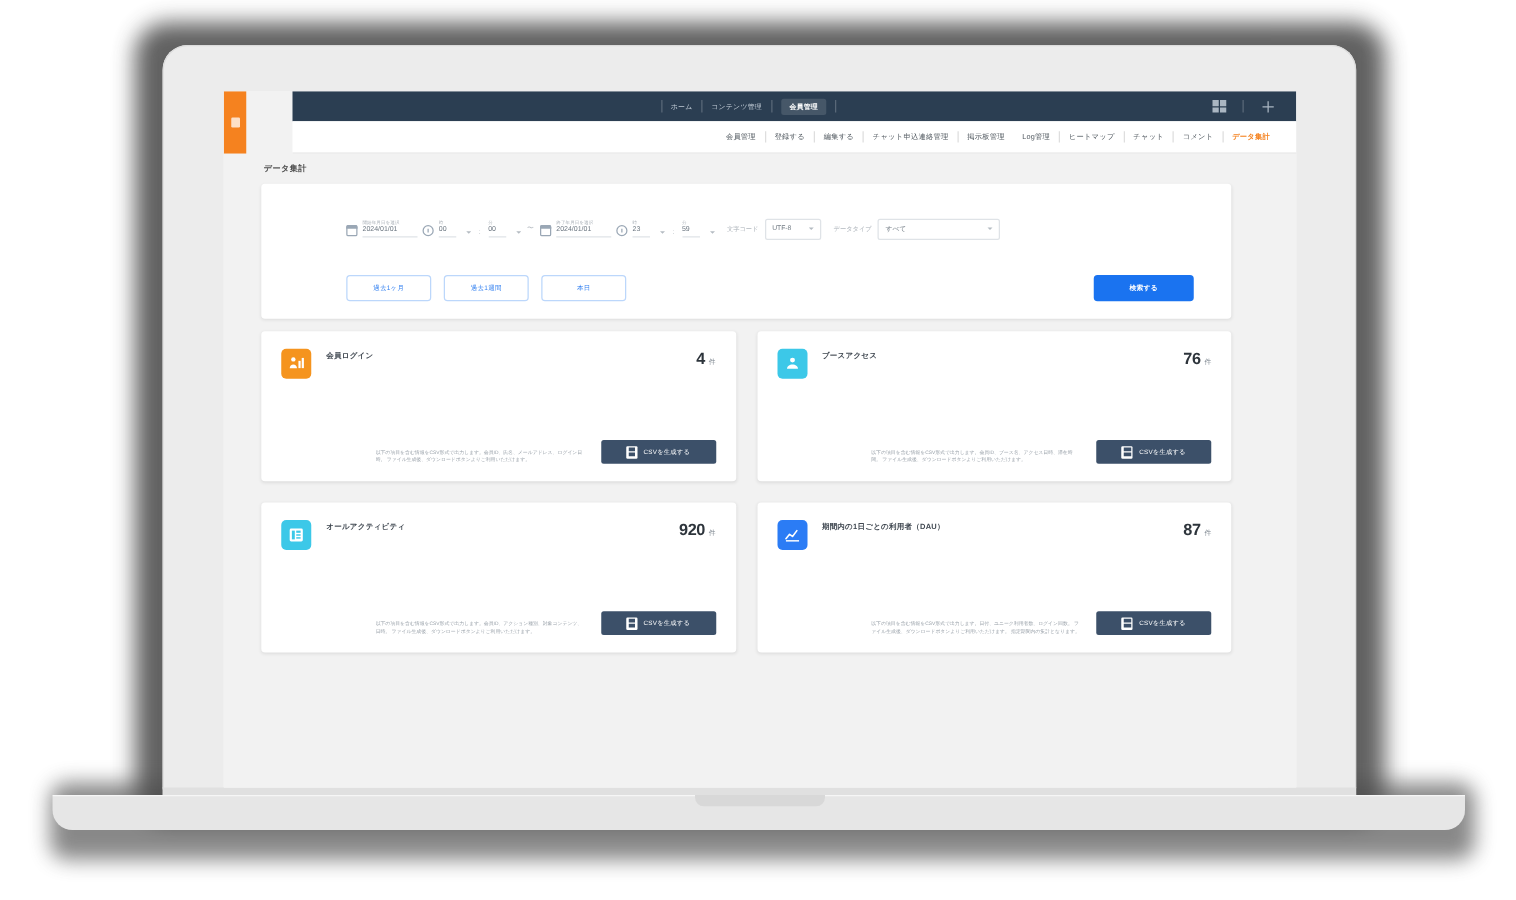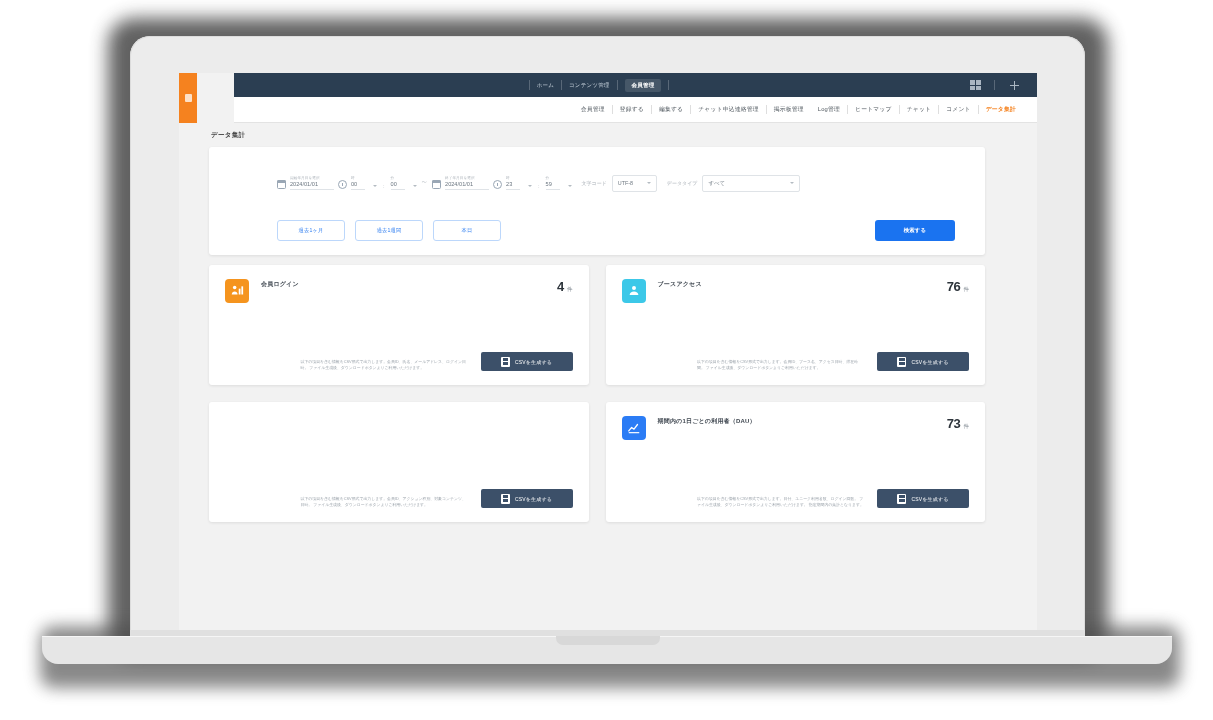--- a/index.html
+++ b/index.html
@@ -458,41 +458,57 @@
                 <span class="card-desc">以下の項目を含む情報をCSV形式で出力します。会員ID、ブース名、アクセス日時、滞在時間。
 ファイル生成後、ダウンロードボタンよりご利用いただけます。</span>
                 <span class="btn-csv">
                   <span class="icon-doc"></span>
                   <span class="lbl">CSVを生成する</span>
                 </span>
               </div>
             </div>
 
             <div class="card">
+              <div class="card-head">
+                <span class="card-icon" style="background:#3cc8e8">
+                  <svg viewBox="0 0 24 24" fill="none">
+                    <rect x="3" y="3" width="18" height="18" rx="2" fill="#fff"></rect>
+                    <rect x="6" y="6" width="4" height="12" fill="#3cc8e8"></rect>
+                    <rect x="12" y="6" width="6" height="3" fill="#3cc8e8"></rect>
+                    <rect x="12" y="11" width="6" height="2" fill="#3cc8e8"></rect>
+                    <rect x="12" y="15" width="6" height="2" fill="#3cc8e8"></rect>
+                  </svg>
+                </span>
+                <span class="card-title">オールアクティビティ</span>
+                <span class="card-count">
+                  <span class="num">920</span>
+                  <span class="unit">件</span>
+                </span>
+              </div>
               <div class="card-foot">
                 <span class="card-desc">以下の項目を含む情報をCSV形式で出力します。会員ID、アクション種別、対象コンテンツ、日時。
 ファイル生成後、ダウンロードボタンよりご利用いただけます。</span>
                 <span class="btn-csv">
                   <span class="icon-doc"></span>
                   <span class="lbl">CSVを生成する</span>
                 </span>
               </div>
             </div>
 
             <div class="card">
               <div class="card-head">
                 <span class="card-icon" style="background:#2b7cf5">
                   <svg viewBox="0 0 24 24" fill="none">
                     <path d="M3 17l5-6 4 3 6-8" stroke="#fff" stroke-width="2.2" fill="none" stroke-linecap="round" stroke-linejoin="round"></path>
                     <rect x="3" y="19" width="18" height="2" fill="#fff"></rect>
                   </svg>
                 </span>
                 <span class="card-title">期間内の1日ごとの利用者（DAU）</span>
                 <span class="card-count">
-                  <span class="num">73</span>
+                  <span class="num">87</span>
                   <span class="unit">件</span>
                 </span>
               </div>
               <div class="card-foot">
                 <span class="card-desc">以下の項目を含む情報をCSV形式で出力します。日付、ユニーク利用者数、ログイン回数。
 ファイル生成後、ダウンロードボタンよりご利用いただけます。
 指定期間内の集計となります。</span>
                 <span class="btn-csv">
                   <span class="icon-doc"></span>
                   <span class="lbl">CSVを生成する</span>

